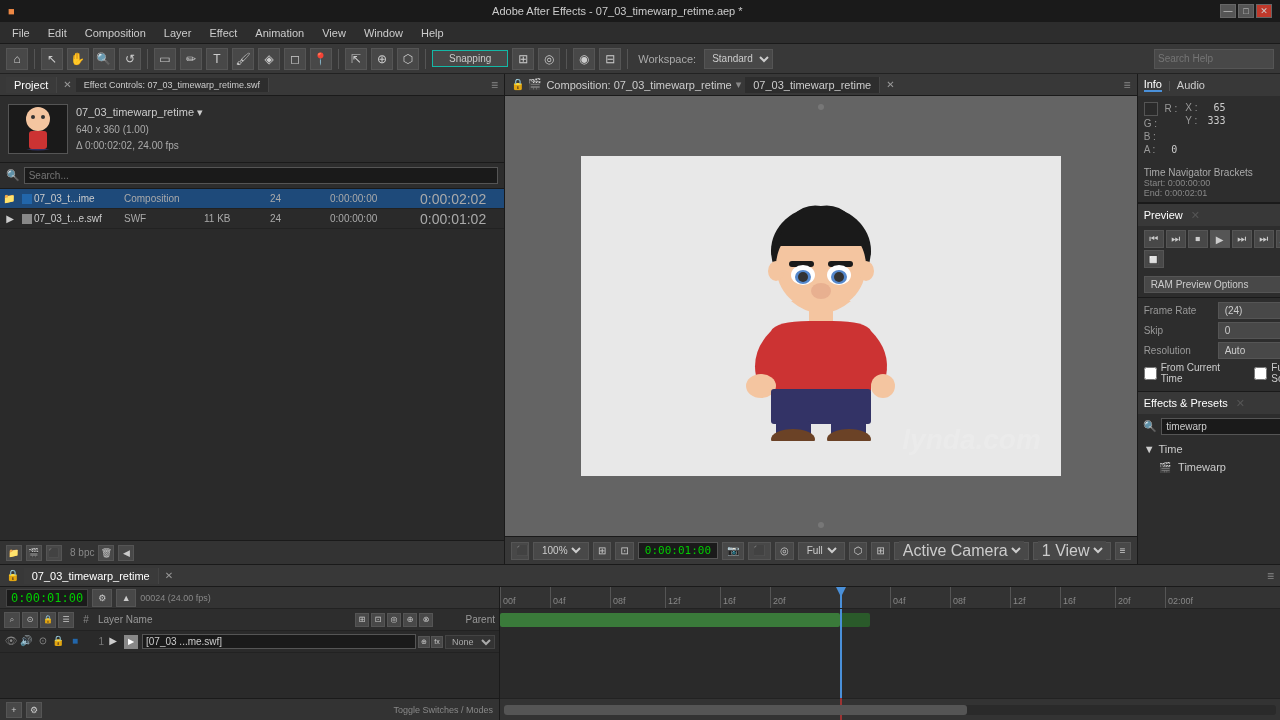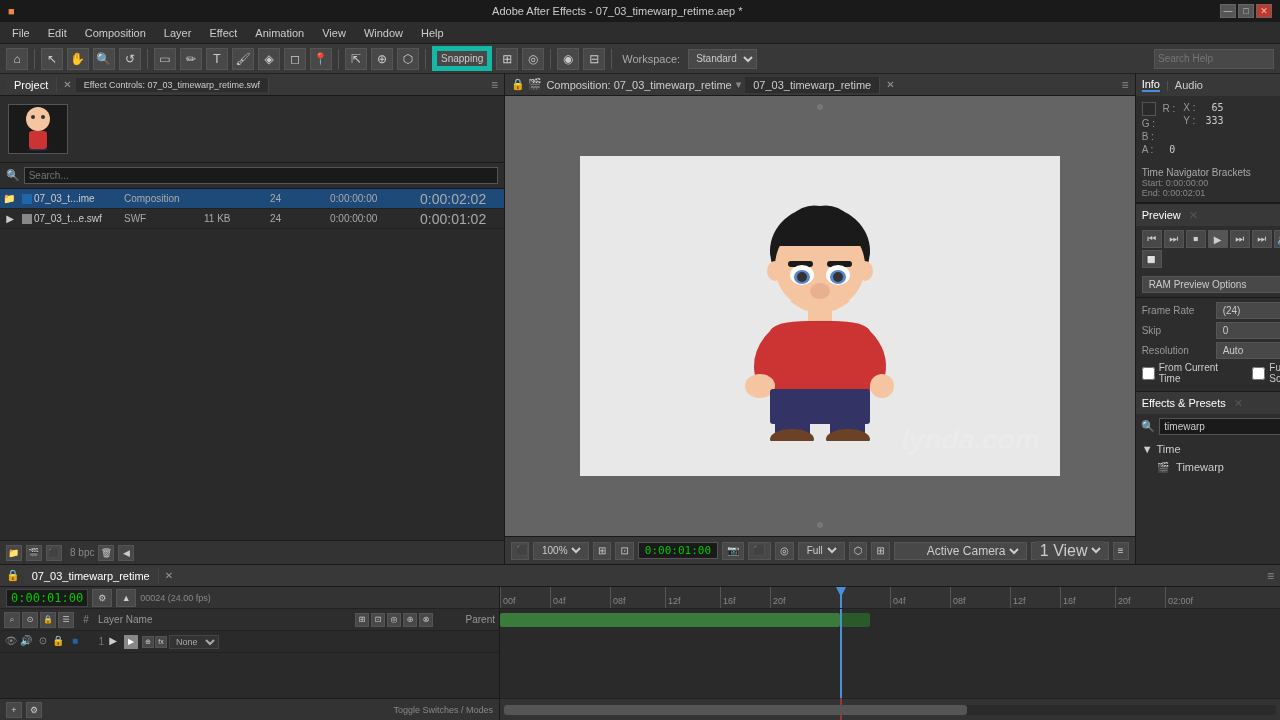--- a/index.html
+++ b/index.html
@@ -79,23 +79,23 @@
     .toolbar-select {
       background: #484848;
       border: 1px solid #555;
       color: #ccc;
       font-size: 10px;
       padding: 1px 3px;
       height: 20px;
     }
     .snapping-btn {
       background: #484848;
-      border: 5px solid #14b8a6;
-      color: #ccc;
-      padding: 2px 4px;
+      border: 1px solid #14b8a6;
+      color: #ccc;
+      padding: 2px 16px;
       font-size: 10px;
       cursor: pointer;
     }
 
     
     #main-layout {
       display: flex;
       height: calc(720px - 22px - 22px - 30px);
       flex-direction: column;
     }
@@ -722,20 +722,28 @@
           <div id="project-thumb">
 
             <svg width="55" height="45" viewBox="0 0 55 45">
               <ellipse cx="27" cy="12" rx="12" ry="12" fill="#f4c5a0"></ellipse>
               <rect x="18" y="24" width="18" height="18" rx="3" fill="#cc3333"></rect>
               <path d="M15 42 Q27 45 39 42" fill="#333366"></path>
               <circle cx="22" cy="10" r="2" fill="#333"></circle>
               <circle cx="32" cy="10" r="2" fill="#333"></circle>
             </svg>
           </div>
+          <div id="project-info">
+            <div class="proj-name">
+              <span>07_03_timewarp_retime</span>
+              <span>▾</span>
+            </div>
+            <div>640 x 360 (1.00)</div>
+            <div>Δ 0:00:02:02, 24.00 fps</div>
+          </div>
         </div>
 
         <div id="project-search">
           <div style="display:flex; align-items:center; gap:4px;">
             <span style="color:#888; font-size:11px;">🔍</span>
             <input type="text" style="flex: 1 1 0%; background: rgb(26, 26, 26); border: 1px solid rgb(85, 85, 85); color: rgb(204, 204, 204); padding: 2px 4px; font-size: 10px;" placeholder="Search...">
           </div>
         </div>
 
 
@@ -860,21 +868,21 @@
         <div class="comp-ctrl">⬛</div>
         <div class="comp-ctrl">◎</div>
         <div class="comp-ctrl">
           <select style="background:#484848; border:none; color:#ccc; font-size:10px;">
             <option>Full</option>
           </select>
         </div>
         <div class="comp-ctrl">⬡</div>
         <div class="comp-ctrl">⊞</div>
         <div class="comp-ctrl">
-          <select style="background:#484848; border:none; color:#ccc; font-size:12px;margin-left:24px;">
+          <select style="background:#484848; border:none; color:#ccc; font-size:16px;">
             <option>Active Camera</option>
           </select>
         </div>
         <div class="comp-ctrl">
           <select style="background:#484848; border:none; color:#ccc; font-size:16px;">
             <option>1 View</option>
           </select>
         </div>
         <div class="comp-ctrl" style="margin-left:auto;">≡</div>
       </div>
@@ -1052,20 +1060,21 @@
             <div class="layer-switch" style="color:#888;">👁</div>
             <div class="layer-switch" style="color:#888;">🔊</div>
             <div class="layer-switch" style="color:#888;">⊙</div>
             <div class="layer-switch" style="color:#888;">🔒</div>
             <div class="layer-switch" style="color:#2266aa;">■</div>
             <div class="layer-num">1</div>
             <div class="layer-switch">▶</div>
             <div style="width:14px; height:14px; background:#888; margin:0 2px; display:flex; align-items:center; justify-content:center;">
               <span style="font-size:8px; color:#fff;">▶</span>
             </div>
+            <input type="text" class="layer-name-field" value="[07_03 ...me.swf]" style="">
             <div style="display:flex; gap:1px; align-items:center;">
               <div class="toolbar-btn" style="width:12px;height:12px;font-size:7px;">⊕</div>
               <div class="toolbar-btn" style="width:12px;height:12px;font-size:7px;">fx</div>
             </div>
             <select class="layer-mode-select">
               <option>None</option>
             </select>
           </div>
         </div>
 

